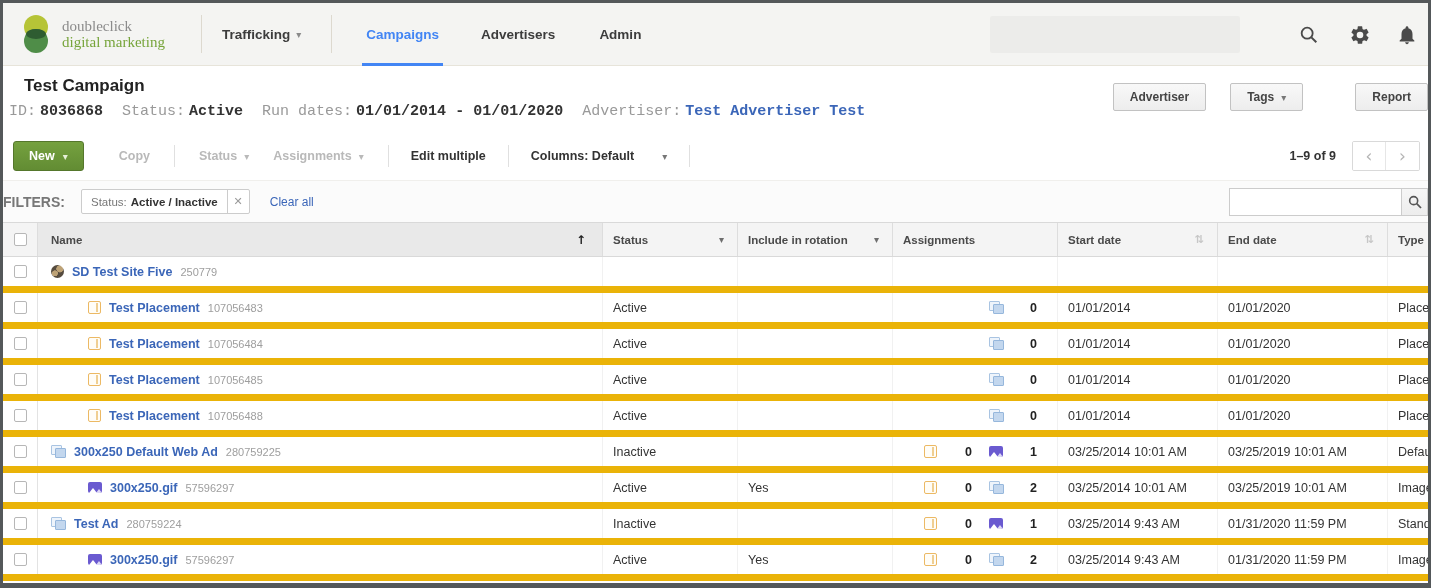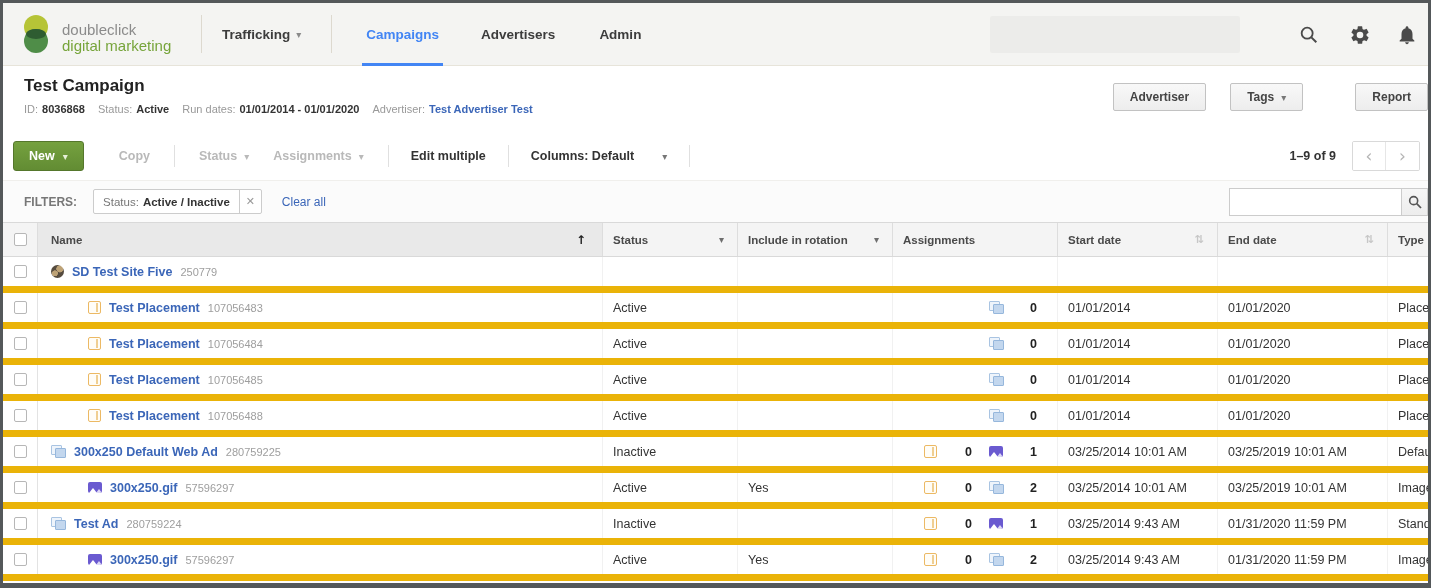--- a/index.html
+++ b/index.html
@@ -5,21 +5,21 @@
   * { box-sizing: border-box; }
   html,body { margin:0; padding:0; background:#fff; }
   body { font-family:"Liberation Sans", sans-serif; }
   .frame {
     position:relative; width:1431px; height:588px; overflow:hidden;
     border:3px solid #54585a; border-bottom-width:5px; background:#fff;
   }
 
   
   .nav { position:relative; height:63px; background:#f4f4f2; border-bottom:1px solid #e7e4da; display:flex; align-items:center; }
-  .logo { display:flex; align-items:flex-end; margin-left:20px; width:178px; }
+  .logo { display:flex; align-items:center; margin-left:20px; width:178px;font-family:Liberation Serif, serif; }
   .logo-circles { position:relative; width:27px; height:40px; margin-right:12px; }
   .logo-circles .c1 { position:absolute; top:1px; left:1px; width:24px; height:24px; border-radius:50%; background:#b6c437; }
   .logo-circles .c2 { position:absolute; top:15px; left:1px; width:24px; height:24px; border-radius:50%; background:#4f8d48; }
   .logo-circles .lens { position:absolute; top:15px; left:3px; width:20px; height:10px; border-radius:50%; background:#2e5c31; }
   .logo-text { line-height:16px; font-size:15px; }
   .logo-text .l1 { color:#8b8b8b; }
   .logo-text .l2 { color:#76a43a; }
   .nav-divider { width:1px; height:38px; background:#ddd9cf; }
   .nav-item { position:relative; height:63px; display:flex; align-items:center; padding:0 4px; font-size:13.5px; color:#3c3c3c; font-weight:bold; cursor:pointer; }
   .nav-item .caret { color:#8a8a8a; font-size:10px; margin-left:6px; font-family:"DejaVu Sans",sans-serif; }
@@ -30,21 +30,21 @@
   .nav-admin { margin-left:36px; }
   .masked { position:absolute; right:188px; top:13px; width:250px; height:37px; background:#ececea; border-radius:2px; }
   .nav-icon { position:absolute; top:21px; width:22px; height:22px; cursor:pointer; }
   .nav-icon.search { right:108px; }
   .nav-icon.gear { right:57px; }
   .nav-icon.bell { right:10px; }
 
   
   .cheader { position:relative; height:66px; background:#fff; }
   .cheader .title { position:absolute; left:21px; top:10px; font-size:17px; font-weight:bold; color:#222; }
-  .cheader .meta { position:absolute; left:21px; top:37px; font-size:11px; color:#999; white-space:nowrap; }
+  .cheader .meta { position:absolute; left:6px; top:37px; font-size:15px; color:#999; white-space:nowrap;font-family:Liberation Mono, monospace; }
   .cheader .meta .lab { color:#999; margin-left:10px; }
   .cheader .meta .lab:first-child { margin-left:0; }
   .cheader .meta .val { color:#333; font-weight:bold; margin-left:4px; }
   .cheader .meta a.adv { color:#3b66b8; font-weight:bold; margin-left:4px; text-decoration:none; cursor:pointer; }
   .cheader .actions { position:absolute; right:0; top:17px; display:flex; align-items:center; }
   .btn { display:inline-flex; align-items:center; justify-content:center; height:28px; padding:0 16px;
          border:1px solid #c2c2c2; border-radius:2px; background:linear-gradient(#f8f8f8,#ededed);
          font-weight:bold; font-size:12px; color:#444; cursor:pointer; white-space:nowrap; }
   .btn .caret { color:#777; font-size:10px; margin-left:7px; font-family:"DejaVu Sans",sans-serif; }
   .gap24 { width:24px; } .gap30 { width:30px; } .gap22 { width:22px; }
@@ -65,21 +65,21 @@
   .tb-div { width:1px; height:22px; background:#e0e0e0; }
   .m35 { margin-left:35px;align-items:flex-end; } .m24 { margin-left:24px; } .m22 { margin-left:22px; }
   .pag-text { margin-left:auto; font-size:12.5px; font-weight:bold; color:#333; }
   .pager { display:flex; border:1px solid #d9d9d9; border-radius:2px; overflow:hidden; margin:0 8px 0 16px; }
   .pg { width:33px; height:28px; display:flex; align-items:center; justify-content:center; background:#fff;
         color:#b5b5b5; font-size:17px; cursor:pointer; font-family:"DejaVu Sans",sans-serif; }
   .pg:first-child { border-right:1px solid #e6e6e6; }
 
   
   .filters { position:relative; height:42px; background:#fbfbfb; border-top:1px solid #f0efec; display:flex; align-items:center; }
-  .filters-label { margin-left:21px; font-size:12px; font-weight:bold; color:#777; }
+  .filters-label { font-size:14px; font-weight:bold; color:#777; }
   .chip { display:flex; align-items:center; height:25px; margin-left:16px; background:#fff; border:1px solid #ccc; border-radius:2px; font-size:11.5px; }
   .chip .cl { color:#777; padding-left:9px; }
   .chip .cv { color:#333; font-weight:bold; margin-left:4px; padding-right:9px; }
   .chip .cx { border-left:1px solid #ccc; width:22px; height:25px; display:flex; align-items:center; justify-content:center;
               color:#999; font-size:11px; cursor:pointer; font-family:"DejaVu Sans",sans-serif; }
   .clear-all { margin-left:20px; font-size:12px; color:#3b66b8; text-decoration:none; cursor:pointer; }
   .fsearch { position:absolute; right:0; top:7px; display:flex; }
   .fsearch input { width:172px; height:28px; border:1px solid #ccc; border-right:none; padding:0 8px; font-size:12px; outline:none; border-radius:0; }
   .fsearch .sbtn { width:27px; height:28px; border:1px solid #ccc; background:linear-gradient(#f6f6f6,#ededed);
                    display:flex; align-items:center; justify-content:center; cursor:pointer; }

